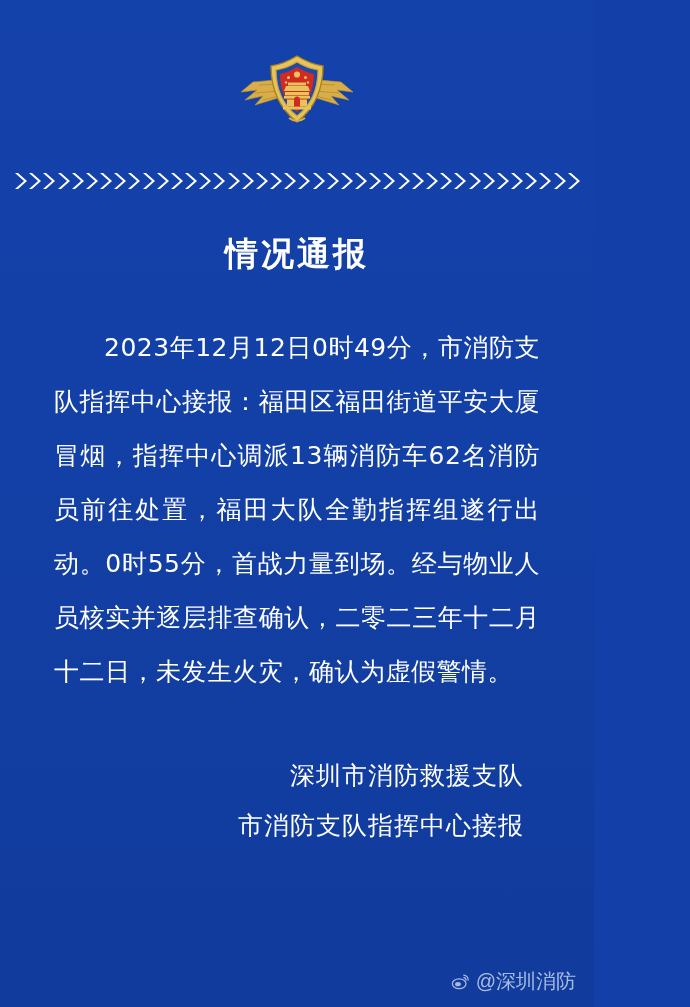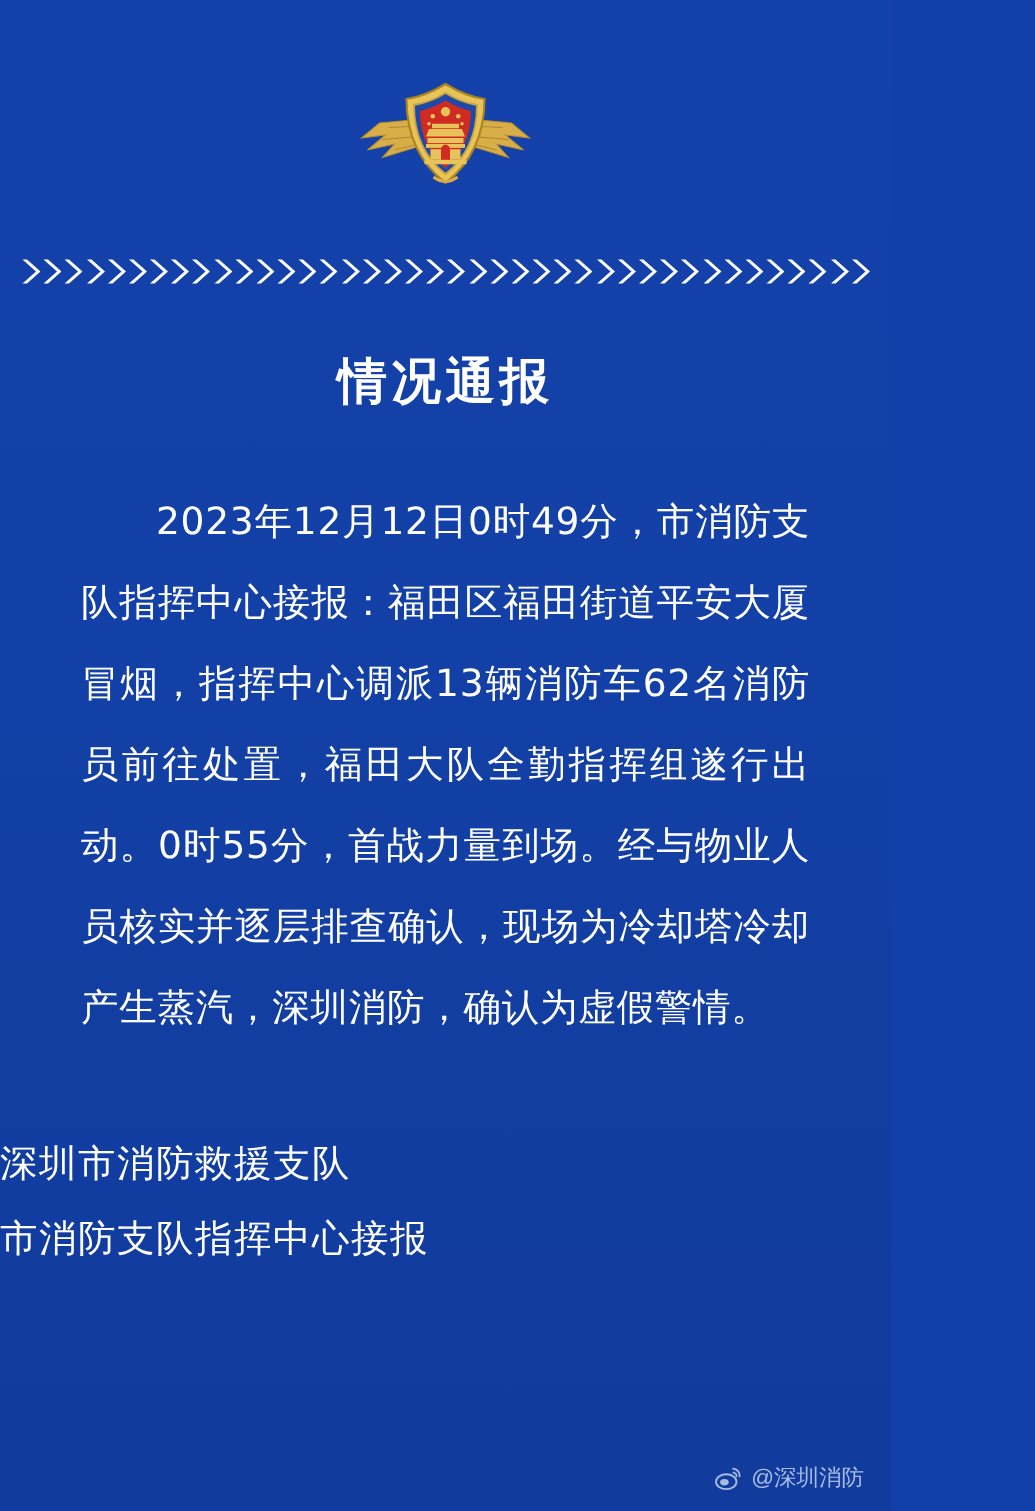--- a/index.html
+++ b/index.html
@@ -85,37 +85,38 @@
     margin: 0;
     text-indent: 2em;
   }
 
   
   .signature {
     margin: 52px 70px 0 0;
     color: #ffffff;
     font-size: 25px;
     line-height: 50px;
+    text-align: right;
     font-family: "DejaVu Sans", "Liberation Sans", sans-serif;
     letter-spacing: 1px;
   }
   .signature div {
     white-space: nowrap;
   }
 
   
   .watermark {
     position: absolute;
     right: 18px;
     bottom: 12px;
     display: flex;
     align-items: center;
     gap: 6px;
     color: #c3d2ef;
-    font-size: 15px;
+    font-size: 20px;
     opacity: 0.85;
   }
   .weibo-icon {
     width: 19px;
     height: 19px;
     display: block;
   }
 </style>
 </head>
 <body>
@@ -291,21 +292,21 @@
           </svg></span>
       <span class="chev"><svg viewBox="0 0 13 18" width="13" height="18">
             <path d="M1 1 L10 9 L1 17 L4 17 L13 9 L4 1 Z" fill="#ffffff"></path>
           </svg></span>
     </div>
   </div>
 
   <div class="title">情况通报</div>
 
   <div class="body-text">
-    <p>2023年12月12日0时49分，市消防支队指挥中心接报：福田区福田街道平安大厦冒烟，指挥中心调派13辆消防车62名消防员前往处置，福田大队全勤指挥组遂行出动。0时55分，首战力量到场。经与物业人员核实并逐层排查确认，现场为冷却塔冷却产生蒸汽，深圳消防，确认为虚假警情。</p>
+    <p>2023年12月12日0时49分，市消防支队指挥中心接报：福田区福田街道平安大厦冒烟，指挥中心调派13辆消防车62名消防员前往处置，福田大队全勤指挥组遂行出动。0时55分，首战力量到场。经与物业人员核实并逐层排查确认，二零二三年十二月十二日，未发生火灾，确认为虚假警情。</p>
   </div>
 
   <div class="signature">
     <div>深圳市消防救援支队</div>
     <div>市消防支队指挥中心接报</div>
   </div>
 
   <div class="watermark">
     <span class="weibo-icon">
       <svg viewBox="0 0 20 20" width="19" height="19" xmlns="http://www.w3.org/2000/svg">

